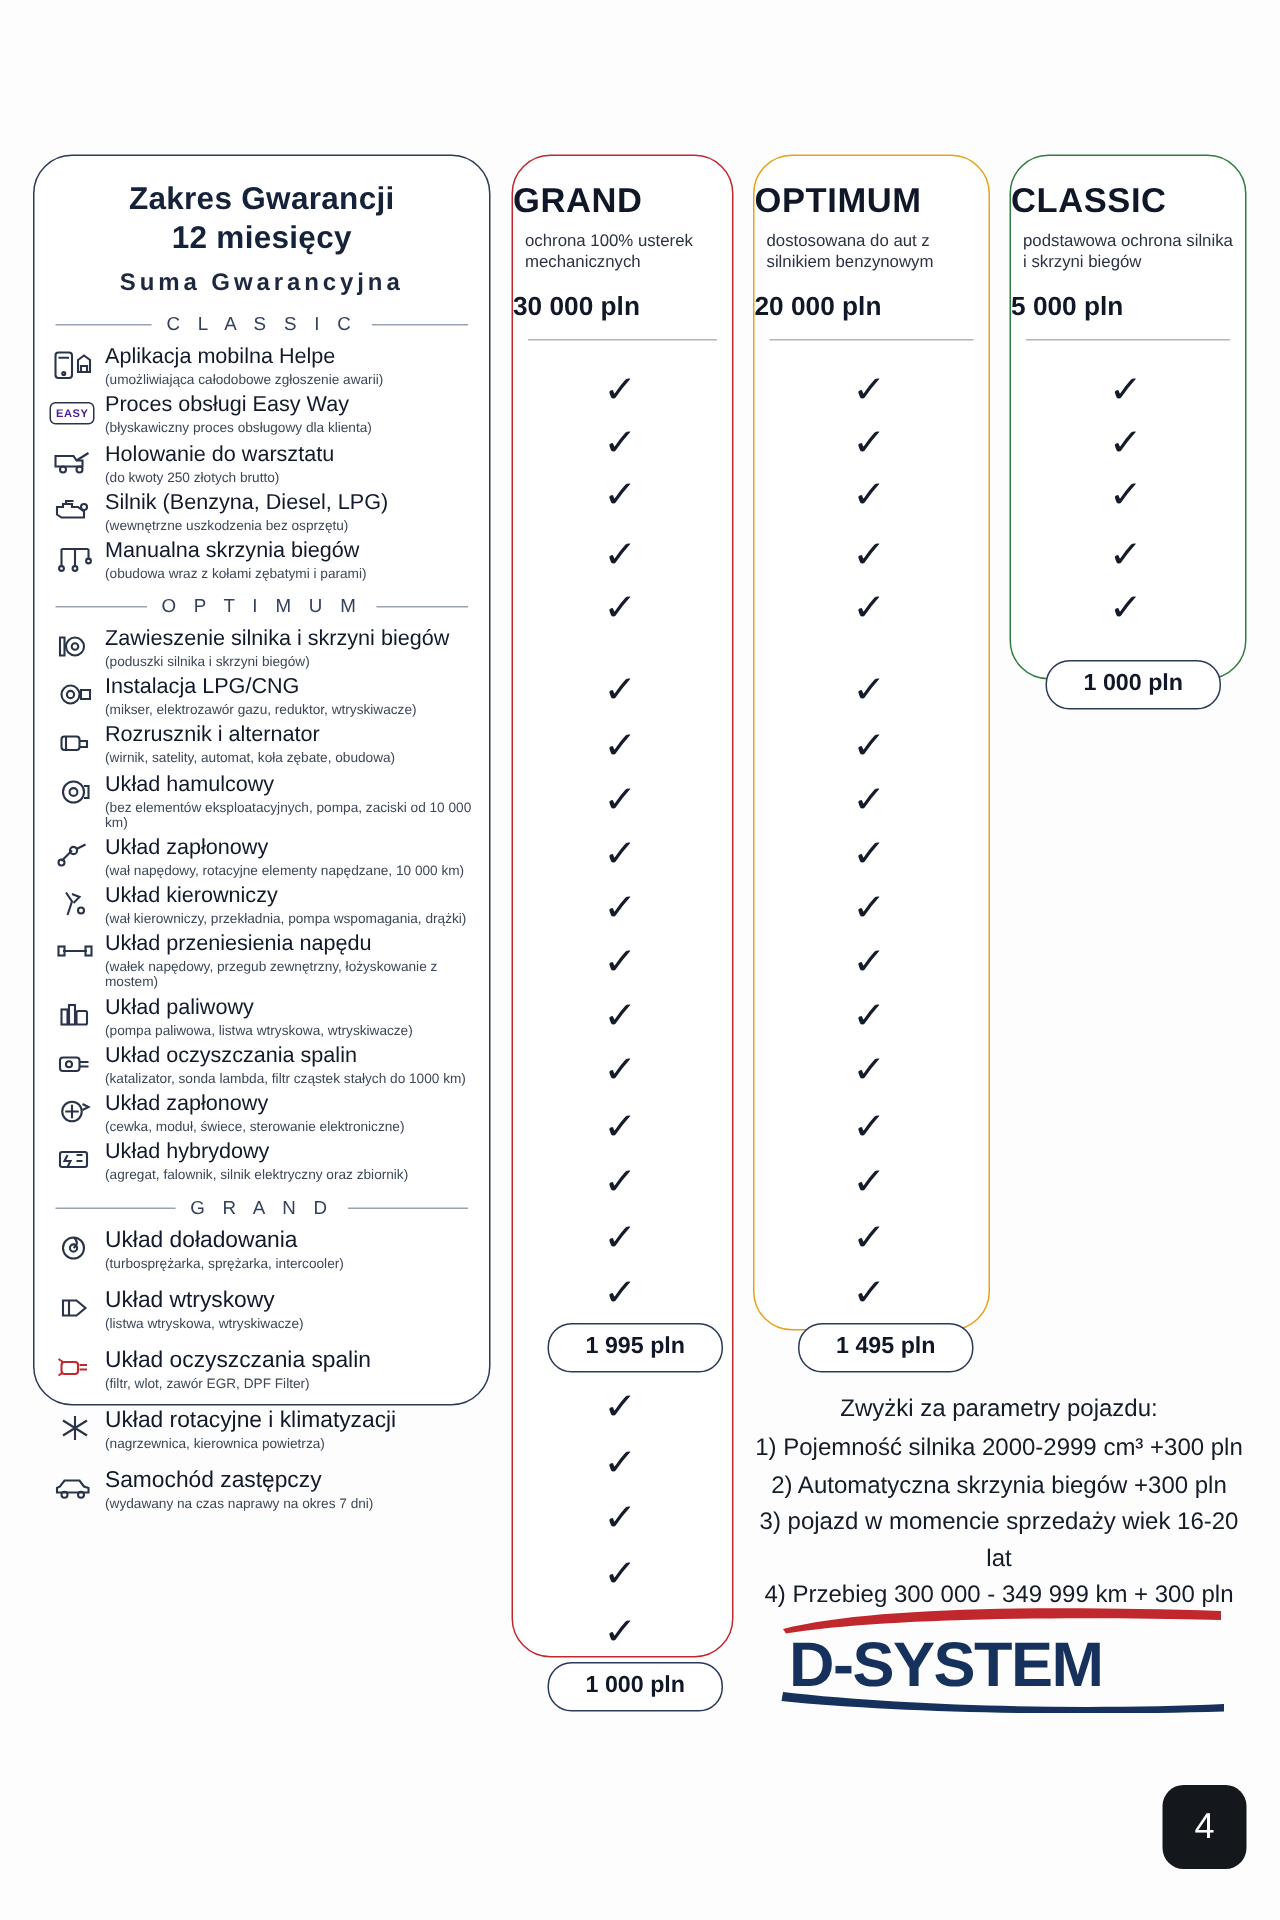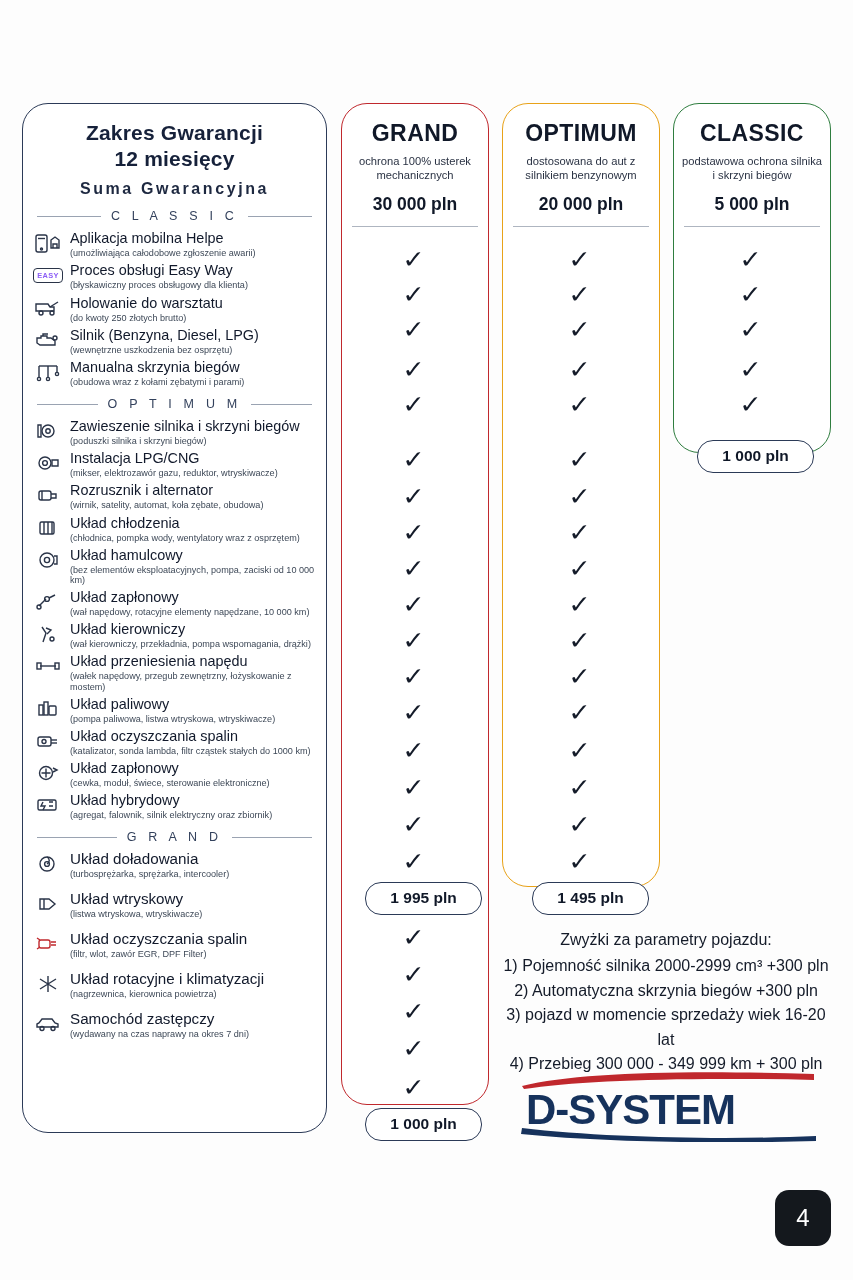--- a/index.html
+++ b/index.html
@@ -20,21 +20,21 @@
     inset: 0;
     background: #fdfdfd;
   }
 
   
   .features-panel {
     position: absolute;
     left: 22px;
     top: 103px;
     width: 305px;
-    height: 1030px;
+    height: 834px;
     border: 1.6px solid #2b3a57;
     border-radius: 26px;
     box-sizing: border-box;
     background: #ffffff;
   }
   .panel-head {
     padding: 16px 10px 2px 10px;
     text-align: center;
   }
   .panel-title {
@@ -77,22 +77,22 @@
     gap: 7px;
     padding: 1px 8px 1px 10px;
     min-height: 30px;
   }
   .feat .ico {
     flex: 0 0 auto;
     width: 30px;
     height: 26px;
     display: flex;
     align-items: center;
-    justify-content: center;
-    color: #8b5cf6;
+    justify-content: flex-end;
+    color: #4c1d95;
     margin-top: 2px;
   }
   .feat .ico svg { display: block; }
   .feat .txts { flex: 1 1 auto; padding-top: 1px;}
   .feat .name {
     font-size: 14.4px;
     color: #11192b;
     line-height: 1.08;
   }
   .feat .desc {
@@ -116,21 +116,21 @@
     position: absolute;
     box-sizing: border-box;
     border-radius: 26px;
     background: #ffffff;
     border: 1.6px solid #888;
   }
   .col-grand  { left: 341px; top: 103px; width: 148px; border-color: #c0282d; height: 1002px; }
   .col-optim  { left: 502px; top: 103px; width: 158px; border-color: #e8a219; height: 784px; }
   .col-class  { left: 673px; top: 103px; width: 158px; border-color: #2f7d3f; height: 350px; }
 
-  .col-head { text-align: center; padding-top: 16px; }
+  .col-head { padding-top: 16px; }
   .col-name {
     font-size: 23px;
     font-weight: bold;
     letter-spacing: .4px;
     color: #101828;
   }
   .col-desc {
     margin-top: 7px;
     font-size: 11.2px;
     color: #2a3243;
@@ -366,34 +366,20 @@
               <path d="M16 9h5v4h-5"></path>
               <line x1="7" y1="6" x2="7" y2="15"></line>
           </svg>
         </span>
         <span class="txts">
           <span class="name">Rozrusznik i alternator</span>
           <div class="desc">(wirnik, satelity, automat, koła zębate, obudowa)</div>
         </span>
       </div>
 
-      <div class="feat">
-        <span class="ico">
-          <svg width="26" height="20" viewBox="0 0 26 20" fill="none" stroke="#2a3448" stroke-width="1.4">
-            <rect x="5" y="4" width="14" height="12" rx="1.5"></rect>
-              <line x1="9" y1="4" x2="9" y2="16"></line>
-            <line x1="13" y1="4" x2="13" y2="16"></line>
-              <line x1="17" y1="4" x2="17" y2="16"></line>
-          </svg>
-        </span>
-        <span class="txts">
-          <span class="name">Układ chłodzenia</span>
-          <div class="desc">(chłodnica, pompka wody, wentylatory wraz z osprzętem)</div>
-        </span>
-      </div>
 
       <div class="feat">
         <span class="ico">
           <svg width="26" height="20" viewBox="0 0 26 20" fill="none" stroke="#2a3448" stroke-width="1.4">
             <circle cx="12" cy="10" r="7"></circle>
               <circle cx="12" cy="10" r="2.6"></circle>
               <path d="M19 6h3v8h-3"></path>
           </svg>
         </span>
         <span class="txts">

